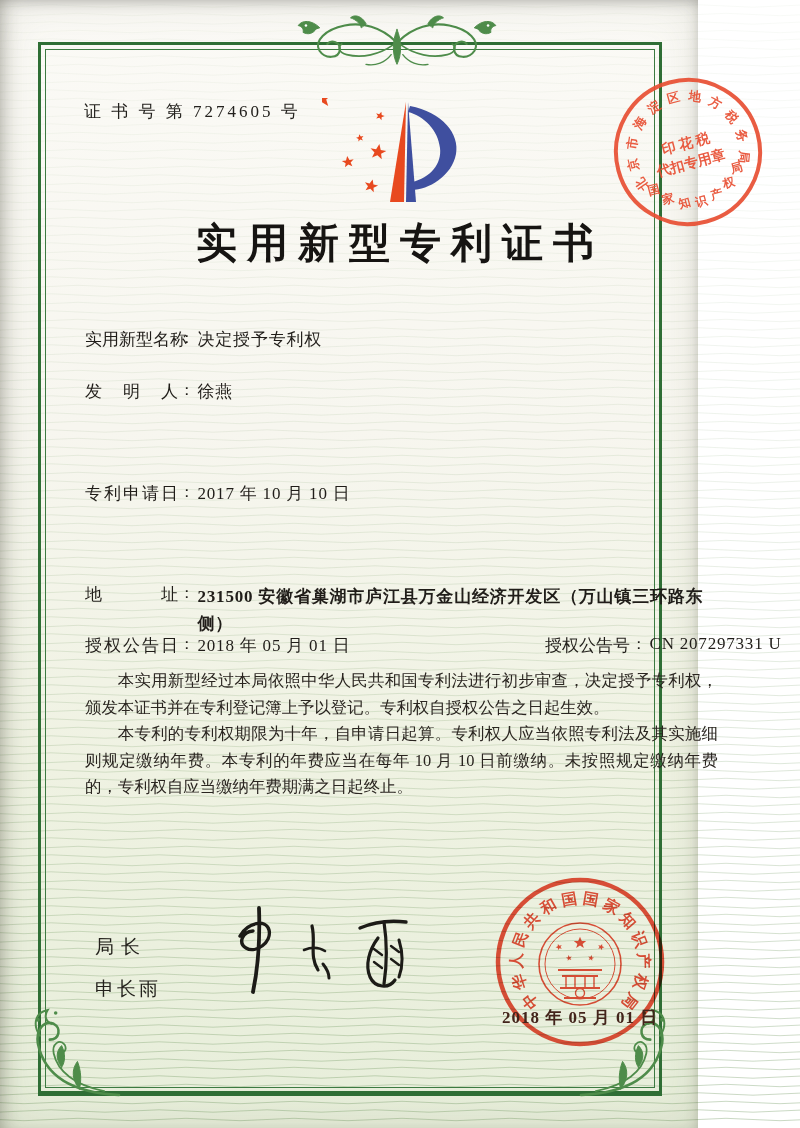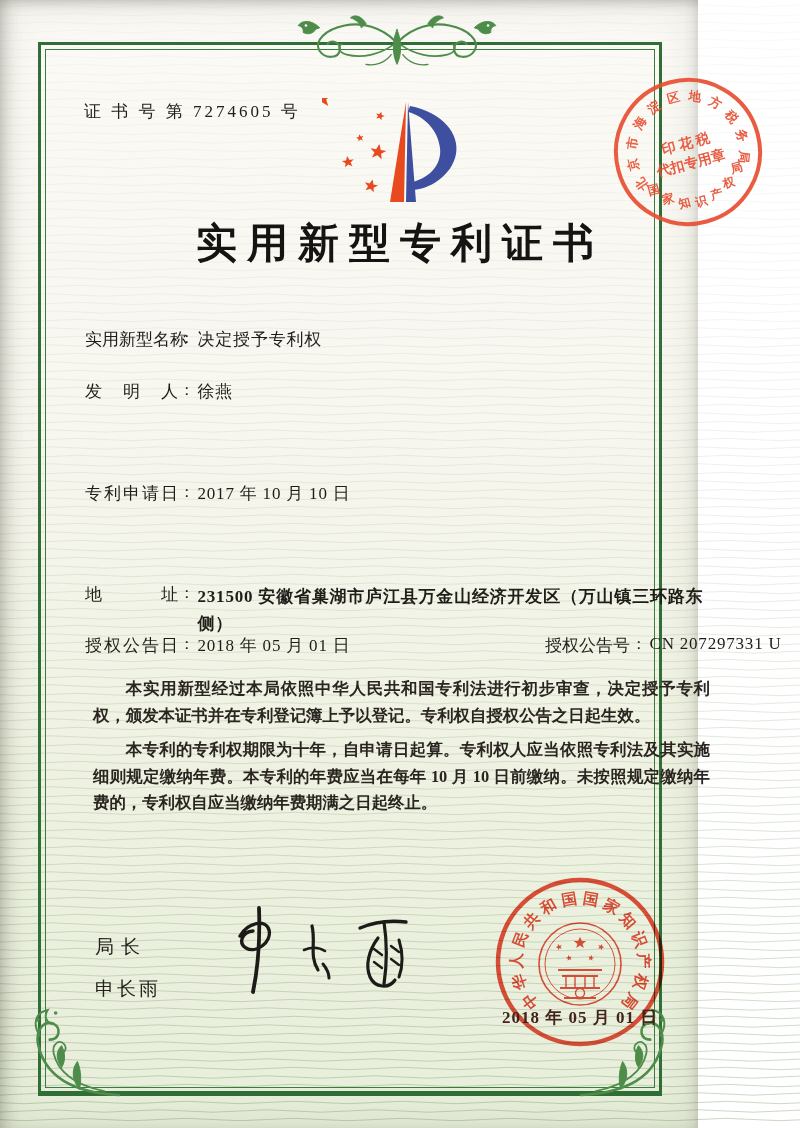--- a/index.html
+++ b/index.html
@@ -29,21 +29,21 @@
   .title{position:absolute;left:0;top:216px;width:800px;text-align:center;
     font-size:41px;font-weight:700;letter-spacing:10px;color:#161412;z-index:4;}
   .row{position:absolute;left:85px;font-size:17px;color:#201d19;z-index:4;white-space:nowrap;}
   .flabel{display:inline-block;width:93px;font-size:17px;text-align:justify;text-align-last:justify;vertical-align:top;}
   .colon{display:inline-block;font-size:15.5px;margin:0 3px 0 1px;vertical-align:top;}
   .fvalue{letter-spacing:.8px;vertical-align:top;}
   .fvalue.wrap{display:inline-block;width:522px;white-space:normal;line-height:27px;font-weight:bold;}
   .grant-no{position:absolute;left:460px;top:0;}
   .paras{position:absolute;left:85px;top:668px;width:633px;z-index:4;
     font-size:16.4px;line-height:26.5px;color:#2a2520;text-align:justify;}
-  .paras p{margin:8px;text-indent:2em;font-weight:bold;}
+  .paras p{margin:0;text-indent:2em;}
   .director{position:absolute;left:95px;z-index:4;font-size:19px;letter-spacing:7px;color:#23211c;}
   .sig{position:absolute;left:212px;top:898px;width:215px;height:110px;z-index:4;}
   .seal{position:absolute;left:472px;top:854px;width:216px;height:216px;z-index:5;opacity:.93;mix-blend-mode:multiply;}
   .seal-date{position:absolute;left:488px;top:1006px;width:184px;text-align:center;z-index:6;
     font-size:17px;font-weight:700;letter-spacing:1px;color:#43241b;}
   .footer{position:absolute;left:0;top:1048px;width:800px;text-align:center;font-size:14.5px;letter-spacing:2px;color:#26231f;z-index:4;}
 </style>
 </head>
 <body>
 

